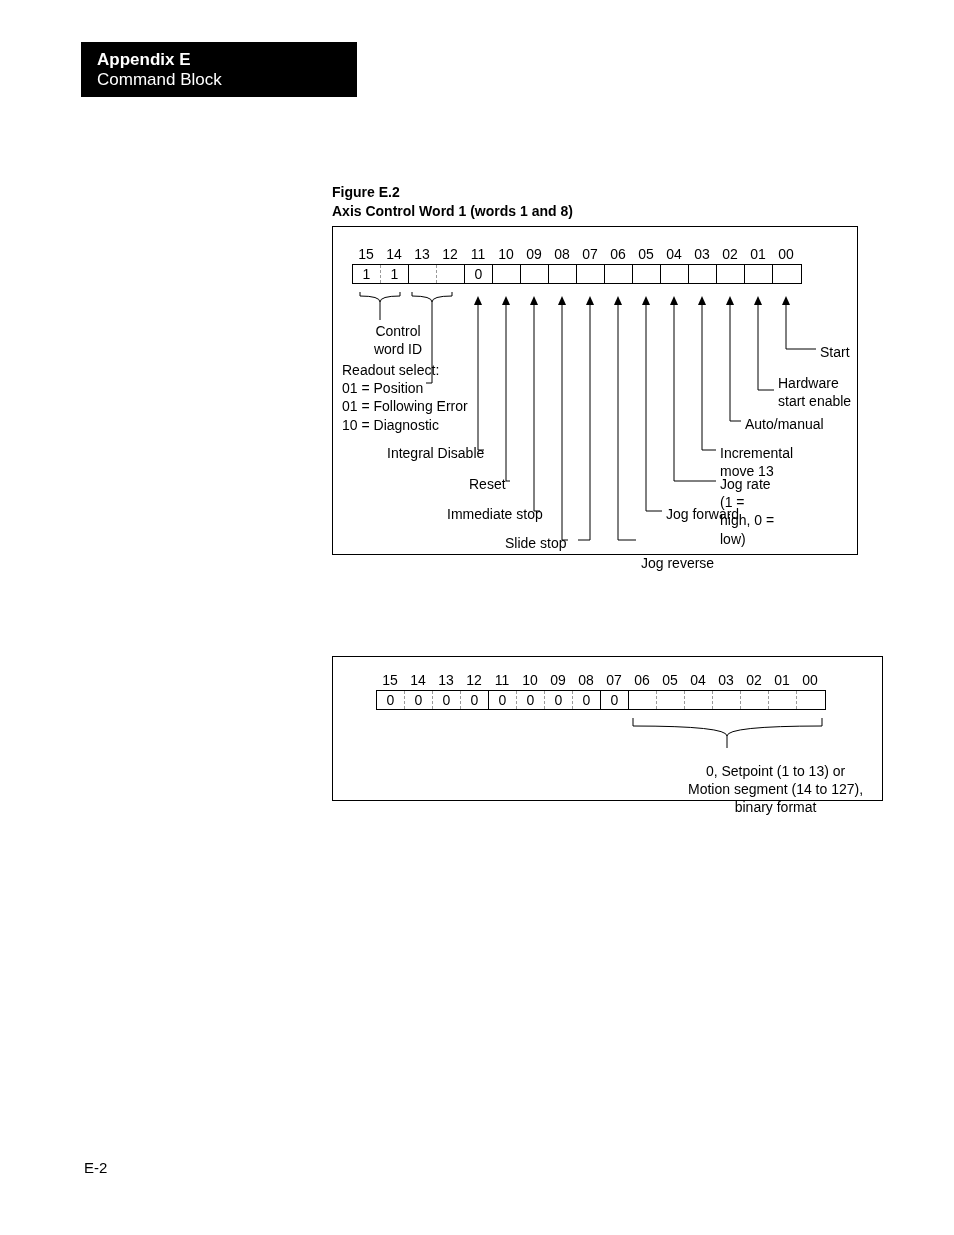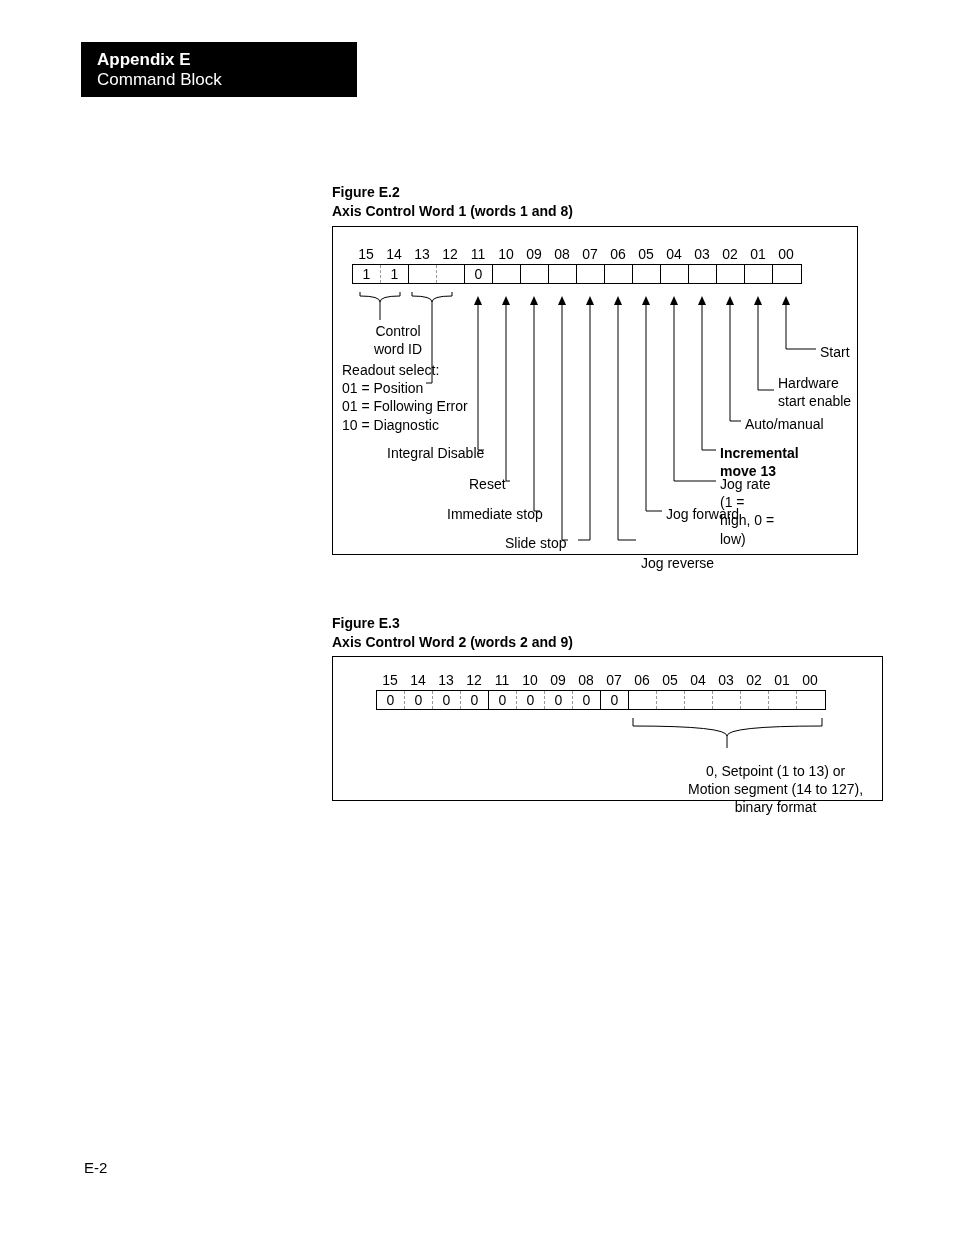--- a/index.html
+++ b/index.html
@@ -88,29 +88,25 @@
   </div>
   <div class="ann" style="left:387px;top:444px;">Integral Disable</div>
   <div class="ann" style="left:469px;top:475px;">Reset</div>
   <div class="ann" style="left:447px;top:505px;">Immediate stop</div>
   <div class="ann" style="left:505px;top:534px;">Slide stop</div>
 
   <div class="ann" style="left:820px;top:343px;text-align:left;">Start</div>
   <div class="ann" style="left:778px;top:374px;white-space:pre;">Hardware
 start enable</div>
   <div class="ann" style="left:745px;top:415px;">Auto/manual</div>
-  <div class="ann" style="left:720px;top:444px;font-weight:bold;">Incremental move 13</div>
+  <div class="ann" style="left:720px;top:444px;">Incremental move 13</div>
   <div class="ann" style="left:720px;top:475px;">Jog rate (1 = high, 0 = low)</div>
   <div class="ann" style="left:666px;top:505px;">Jog forward</div>
   <div class="ann" style="left:641px;top:534px;margin-top:20px;">Jog reverse</div>
 
-  <div class="fig-label" style="left:332px;top:614px;">
-    <span>Figure E.3</span><br>
-    <span>Axis Control Word 2 (words 2 and 9)</span>
-  </div>
 
   <div class="fig-box" style="left:332px;top:656px;width:551px;height:145px;"></div>
 
   <div class="bits" id="bitsE3" style="left:376px;top:672px;">
       <span>15</span>
       <span>14</span>
       <span>13</span>
       <span>12</span>
       <span>11</span>
       <span>10</span>

